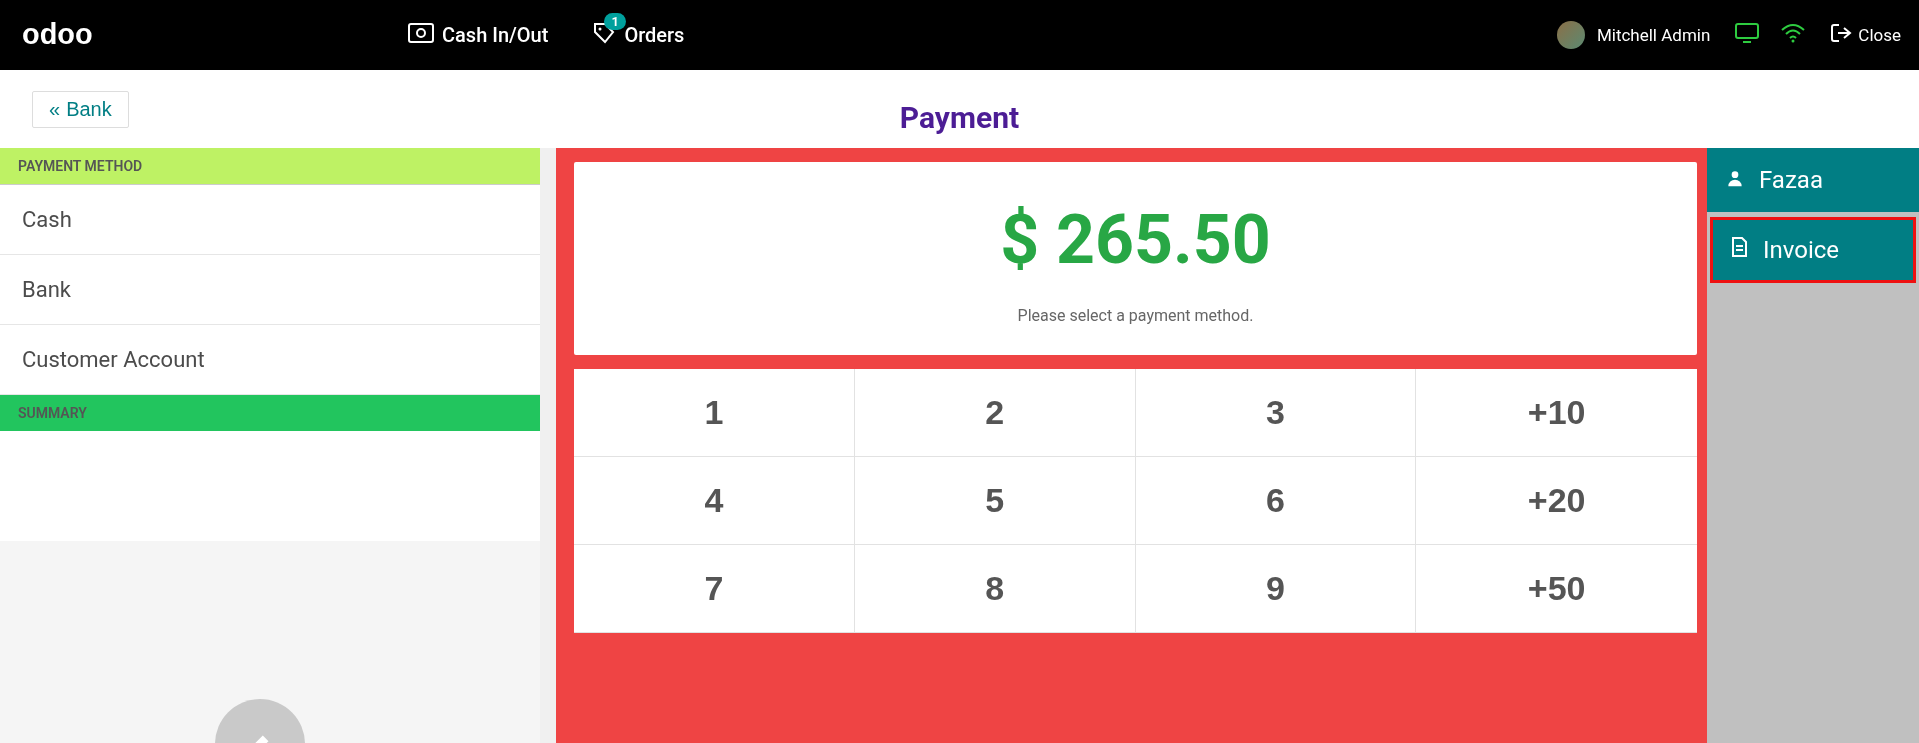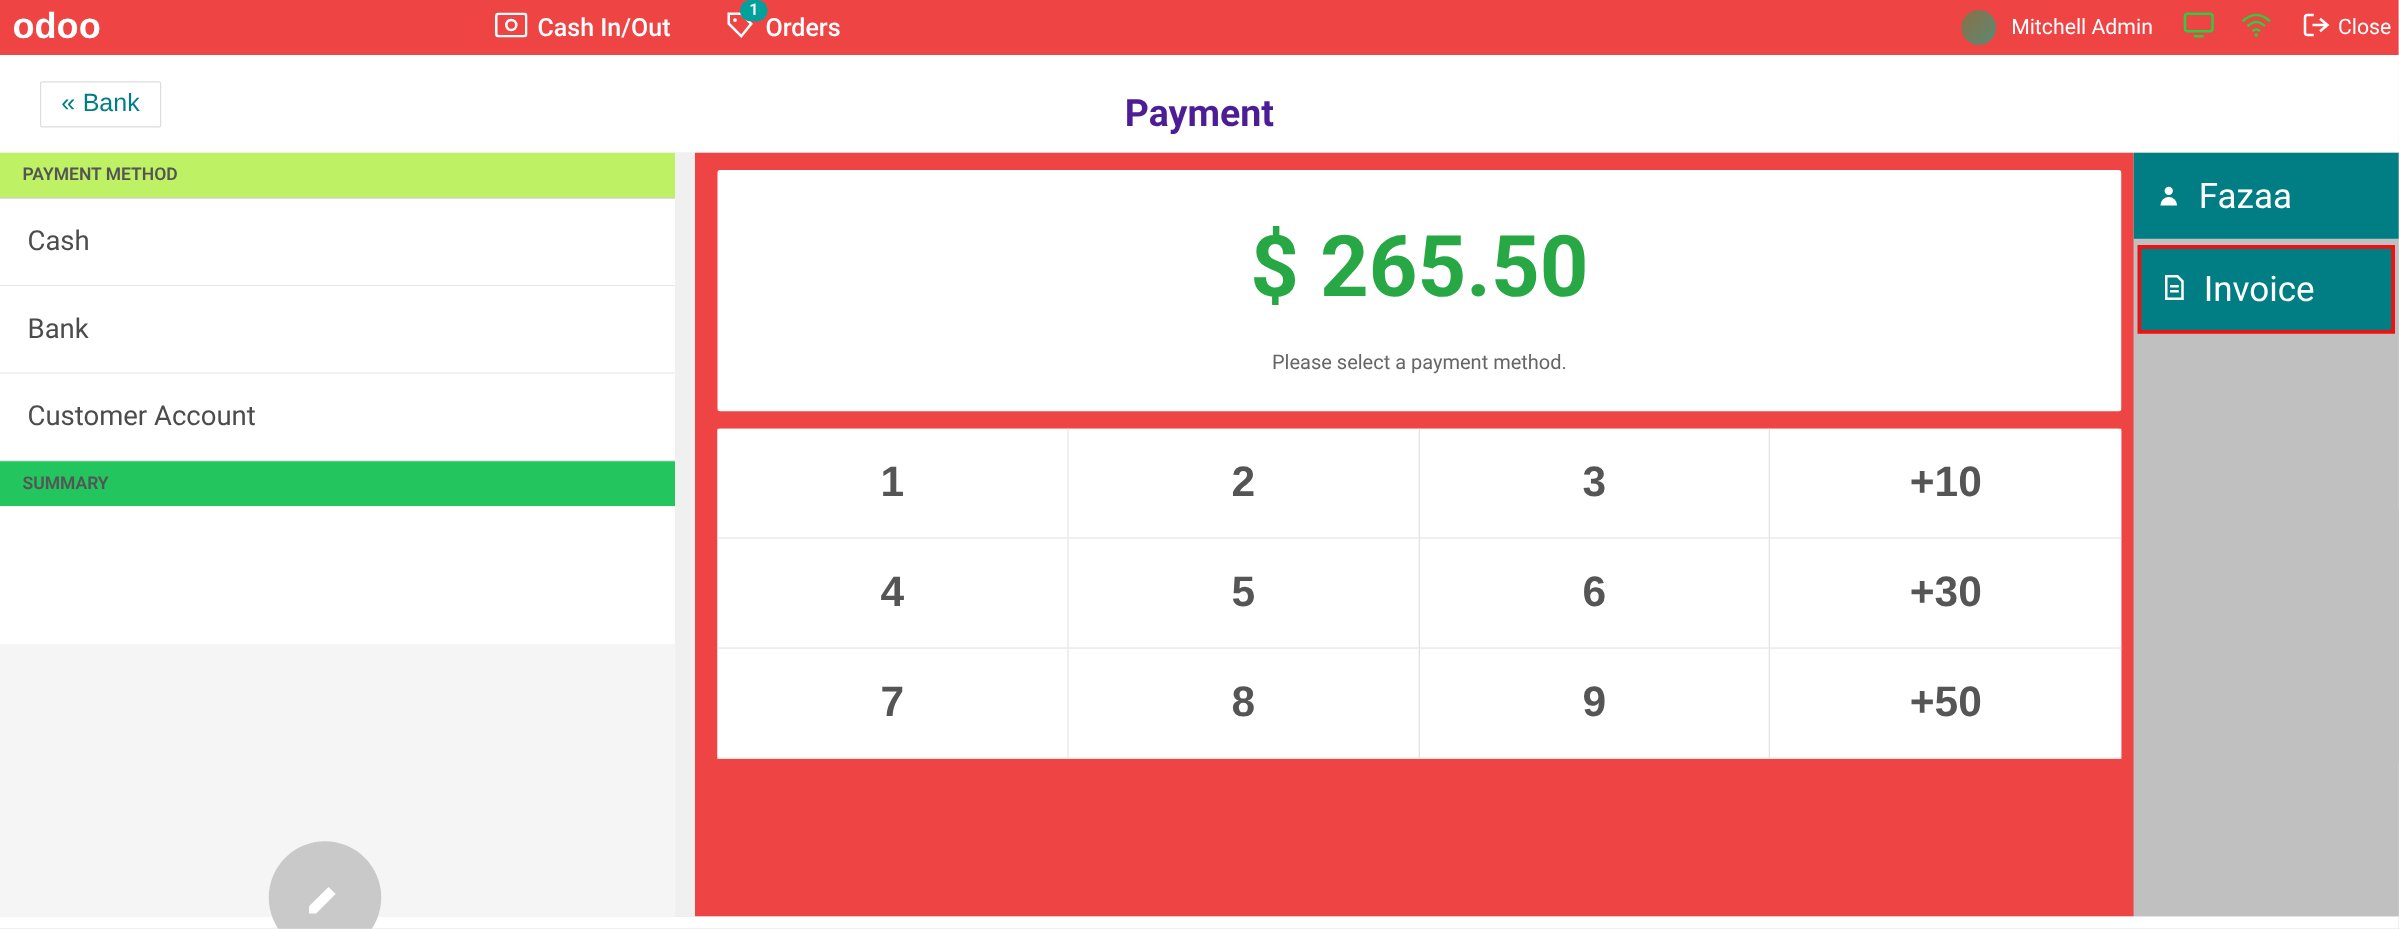--- a/index.html
+++ b/index.html
@@ -6,26 +6,26 @@
   body {
     font-family: -apple-system, BlinkMacSystemFont, "Segoe UI", Roboto, "Helvetica Neue", Arial, sans-serif;
     background: #fff;
     width: 1919px;
     height: 743px;
     overflow: hidden;
   }
 
   
   .navbar {
-    background: #ef4444;
-    height: 44px;
+    background: #000000;
+    height: 70px;
     display: flex;
     align-items: center;
     color: #fff;
-    padding: 0 6px;
+    padding: 0 18px;
   }
   .logo {
     display: flex;
     align-items: center;
     margin-right: 280px;
   }
   .logo svg { height: 34px; }
   .nav-item {
     display: flex;
     align-items: center;
@@ -213,21 +213,21 @@
     width: 212px;
     background: #c0c0c0;
   }
   .right-item {
     background: #017e84;
     color: #fff;
     display: flex;
     align-items: center;
     gap: 14px;
     padding: 18px 18px;
-    font-size: 28px;
+    font-size: 24px;
     margin-bottom: 6px;
     cursor: pointer;
   }
   .right-item.highlight {
     outline: 3px solid #e11;
     outline-offset: -2px;
     margin: 2px 4px 6px 4px;
   }
   .scroll-gap {
     width: 16px;
@@ -336,21 +336,21 @@
       <div class="hint">Please select a payment method.</div>
     </div>
     <div class="numpad">
       <button>1</button>
       <button>2</button>
       <button>3</button>
       <button>+10</button>
       <button>4</button>
       <button>5</button>
       <button>6</button>
-      <button>+30</button>
+      <button>+20</button>
       <button>7</button>
       <button>8</button>
       <button>9</button>
       <button>+50</button>
     </div>
   </div>
 
   <div class="right-panel">
     <div class="right-item">
       <span>

